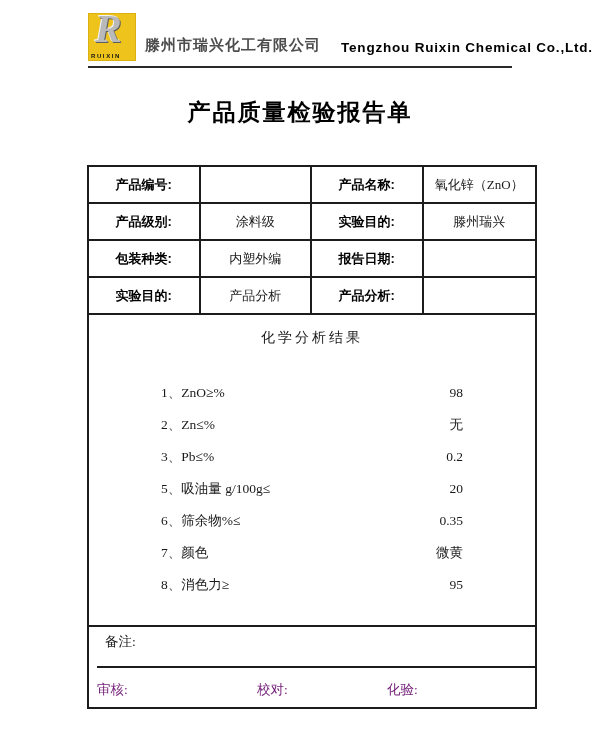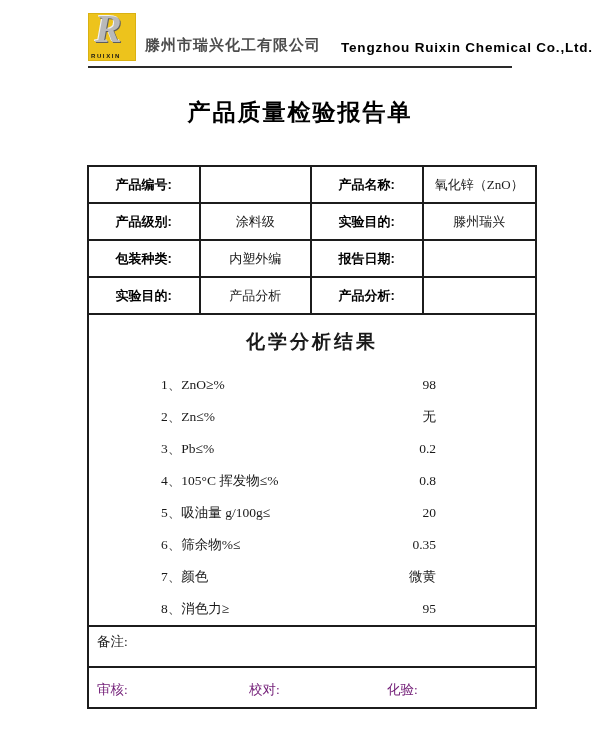--- a/index.html
+++ b/index.html
@@ -65,37 +65,37 @@
   }
   .cell.last-col { border-right:none; }
   .cell.lbl {
     font-family:"Liberation Sans","DejaVu Sans",sans-serif;
     font-weight:bold; color:#000;
   }
   .cell.val { font-family:"Liberation Serif","DejaVu Serif",serif; color:#1a1a1a; }
 
   .analysis { height:325px; border-bottom:2px solid #1c1c1c; padding-top:14px; }
   .analysis-title {
-    text-align:center; font-size:19px; letter-spacing:3px; color:#1a1a1a;font-weight:bold;
+    text-align:center; font-size:14px; letter-spacing:3px; color:#1a1a1a;
   }
-  .analysis-items { margin-top:14px; padding-left:72px; padding-right:99px; }
+  .analysis-items { margin-top:30px; padding-left:72px; padding-right:72px; }
   .analysis-item {
     display:flex; justify-content:space-between; align-items:center;
     height:32px; font-size:13.5px; color:#1a1a1a;
   }
   .item-name { white-space:nowrap; }
   .item-value { white-space:nowrap; text-align:right; }
 
   .remarks { height:43px; border-bottom:2px solid #1c1c1c;
-             padding:6px 8px 0 8px; font-size:13.5px; color:#1a1a1a; }
+             padding:6px 8px 0 8px; font-size:13.5px; color:#1a1a1a;margin-left:8px; }
 
   .signatures { height:30px; position:relative; font-size:13.5px; color:#701a75;margin-top:10px; }
   .sig { position:absolute; top:3px; white-space:nowrap; }
   .sig-review { left:8px; }
-  .sig-proofread { left:160px; }
+  .sig-proofread { left:168px; }
   .sig-assay { left:298px; }
 </style>
 </head>
 <body>
 
 <div class="page">
 
   <div class="header">
     <div class="logo">
       <span class="logo-r">R</span>
@@ -142,24 +142,20 @@
         </div>
         <div class="analysis-item">
           <span class="item-name">2、Zn≤%</span>
           <span class="item-value">无</span>
         </div>
         <div class="analysis-item">
           <span class="item-name">3、Pb≤%</span>
           <span class="item-value">0.2</span>
         </div>
         <div class="analysis-item">
-          <span class="item-name">4、105°C 挥发物≤%</span>
-          <span class="item-value">0.8</span>
-        </div>
-        <div class="analysis-item">
           <span class="item-name">5、吸油量 g/100g≤</span>
           <span class="item-value">20</span>
         </div>
         <div class="analysis-item">
           <span class="item-name">6、筛余物%≤</span>
           <span class="item-value">0.35</span>
         </div>
         <div class="analysis-item">
           <span class="item-name">7、颜色</span>
           <span class="item-value">微黄</span>

